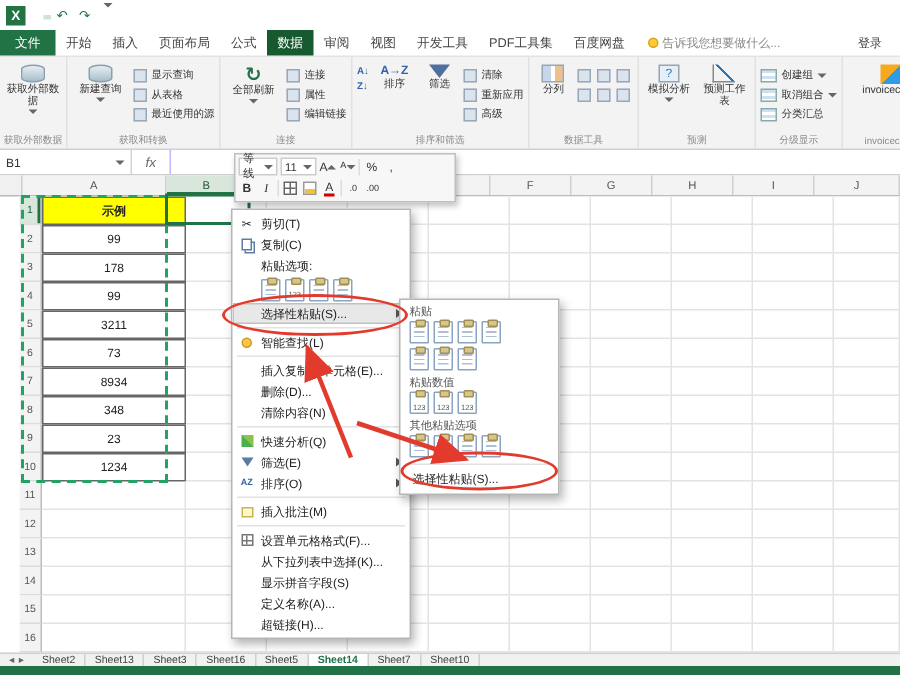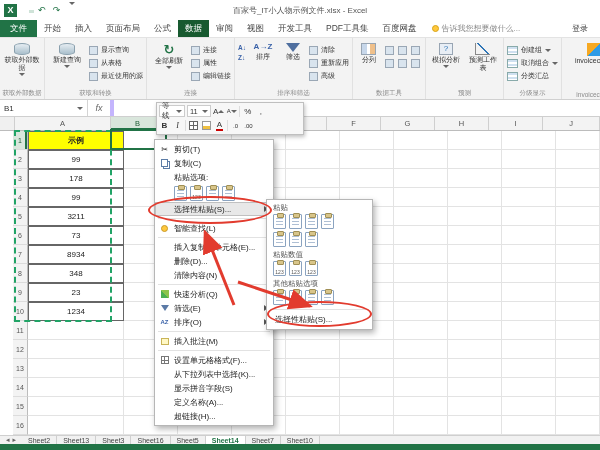--- a/index.html
+++ b/index.html
@@ -43,21 +43,21 @@
   .i-whatif{width:14px;height:12px;border:1px solid #98a5b3;background:#e8eef5;font-size:8px;color:#2e75b6;display:flex;align-items:center;justify-content:center}
   .i-chart{width:15px;height:12px;border-left:1px solid #888;border-bottom:1px solid #888;background:linear-gradient(45deg,transparent 46%,#2e75b6 46%,#2e75b6 54%,transparent 54%)}
   .i-group{width:11px;height:9px;border:1px solid #8aa;background:repeating-linear-gradient(to bottom,#cfe0f0 0 2px,#fff 2px 4px);flex:none}
   .i-invoice{width:15px;height:13px;background:linear-gradient(135deg,#f6a821 50%,#2e9be6 50%)}
   .dtgrid{display:grid;grid-template-columns:repeat(3,11px);grid-auto-rows:11px;gap:2px;padding-top:5px}
 
   
   .formulabar{position:absolute;top:100px;left:0;right:0;height:17px;display:flex;background:#fff;border-bottom:1px solid #cfcfcf;align-items:stretch}
   .namebox{width:88px;border-right:1px solid #d4d4d4;display:flex;align-items:center;padding:0 4px;gap:16px}
   .namebox .nb{flex:1}
-  .fx{width:26px;display:flex;align-items:center;justify-content:center;color:#666;font-style:italic;font-size:9px;border-right:4px solid #c4b5fd}
+  .fx{width:26px;display:flex;align-items:center;justify-content:center;color:#666;font-style:italic;font-size:9px;border-right:1px solid #c4b5fd}
   .finput{flex:1}
 
   
   .colheaders{position:absolute;top:117px;left:0;right:0;height:14px;display:flex;background:#f3f3f3;border-bottom:1px solid #bcbcbc}
   .corner{width:15px;border-right:1px solid #cfcfcf;background:#f0f0f0;flex:none}
   .colh{width:54px;border-right:1px solid #cfcfcf;display:flex;align-items:center;justify-content:center;font-size:7.5px;color:#555;flex:none}
   .colh.col-A{width:96px}
   .colh.sel{background:#d9e6dc;box-shadow:inset 0 -2px 0 #217346;color:#1c5c34}
   .colh:last-child{flex:1}
   .gridrows{position:absolute;top:131px;left:13px;right:0;height:304px;background:#fff;overflow:hidden}
@@ -128,21 +128,20 @@
 <div class="app">
 
   <div class="titlebar">
     <div class="qat">
       <div class="appicon">X</div>
       <div class="qbtn"><span class="i-save"></span></div>
       <div class="qbtn"><span>↶</span></div>
       <div class="qbtn"><span>↷</span></div>
       <div class="qbtn"><span class="caret"></span></div>
     </div>
-    <div class="title">百家号_IT小人物示例文件.xlsx - Excel</div>
   </div>
 
   <div class="tabrow">
     <div class="filetab">文件</div>
     <div id="ribbon-tabs" style="display:flex">
         <div class="rtab">开始</div>
         <div class="rtab">插入</div>
         <div class="rtab">页面布局</div>
         <div class="rtab">公式</div>
         <div class="rtab active">数据</div>

